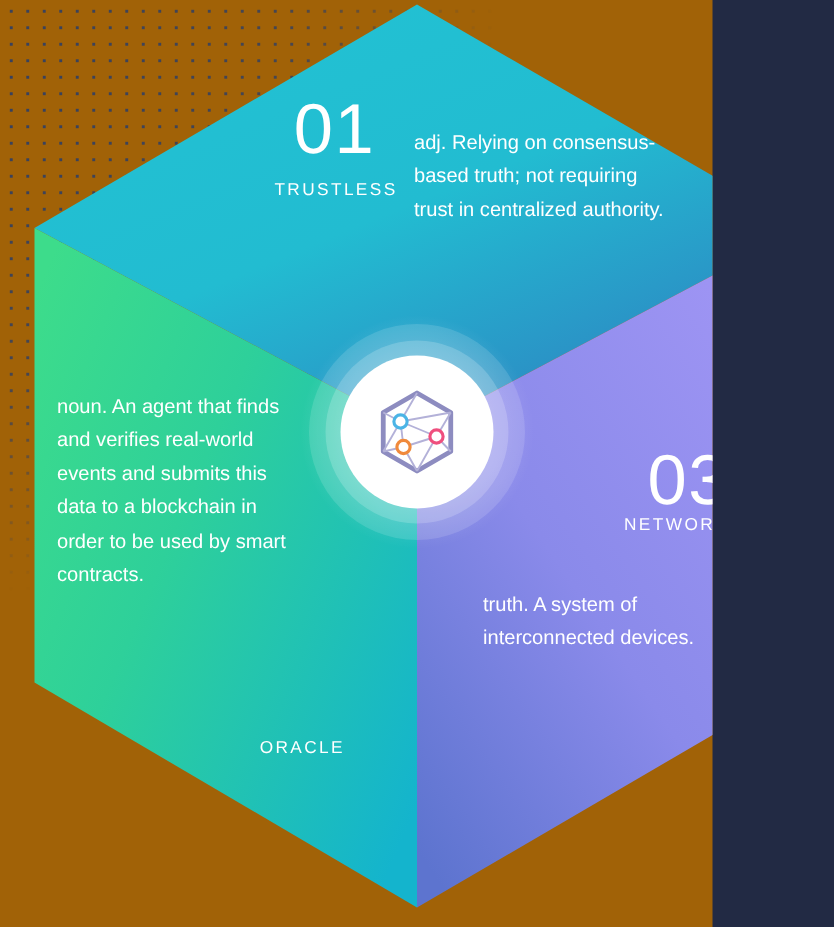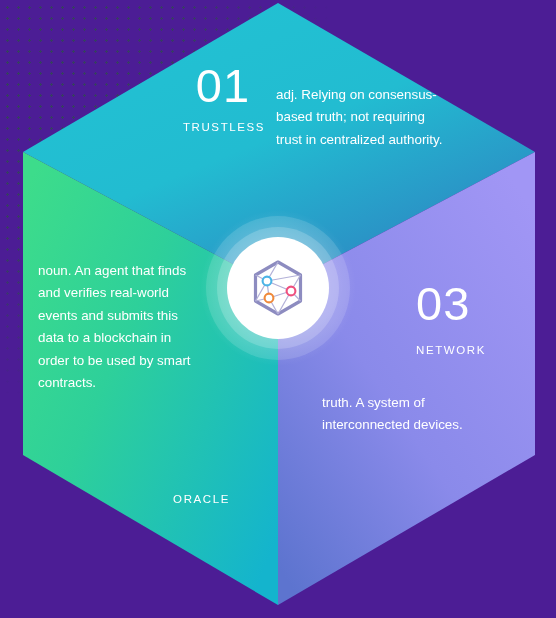--- a/index.html
+++ b/index.html
@@ -9,23 +9,23 @@
   }
   body {
     width: 556px;
     height: 618px;
     overflow: hidden;
     font-family: "Liberation Sans", sans-serif;
   }
 
   #stage {
     position: relative;
-    width: 556px;
+    width: 475px;
     height: 618px;
-    background: #4c1d95;
+    background: #a16207;
     overflow: hidden;
   }
 
   
   #dots {
     position: absolute;
     inset: 0;
     background-image: radial-gradient(#36415f 1.1px, transparent 1.2px);
     background-size: 11px 11px;
     background-position: 2px 2px;
@@ -74,21 +74,21 @@
   #n01 { left: 186px; top: 62px; text-align: center; width: 74px; }
   #c01 { left: 182px; top: 122px; width: 84px; text-align: center; }
   #b01 { left: 276px; top: 84px; width: 170px; }
 
   
   #n02 { left: 158px; top: 436px; text-align: center; width: 66px; }
   #c02 { left: 152px; top: 494px; width: 78px; text-align: right; }
   #b02 { left: 38px; top: 260px; width: 160px; }
 
   
-  #n03 { left: 416px; top: 280px; text-align: left; width: 70px; }
+  #n03 { left: 416px; top: 296px; text-align: right; width: 70px; }
   #c03 { left: 410px; top: 345px; width: 82px; text-align: center; }
   #b03 { left: 322px; top: 392px; width: 150px; }
 </style>
 </head>
 <body>
 
 <div id="stage">
 
   <div id="dots"></div>
 

